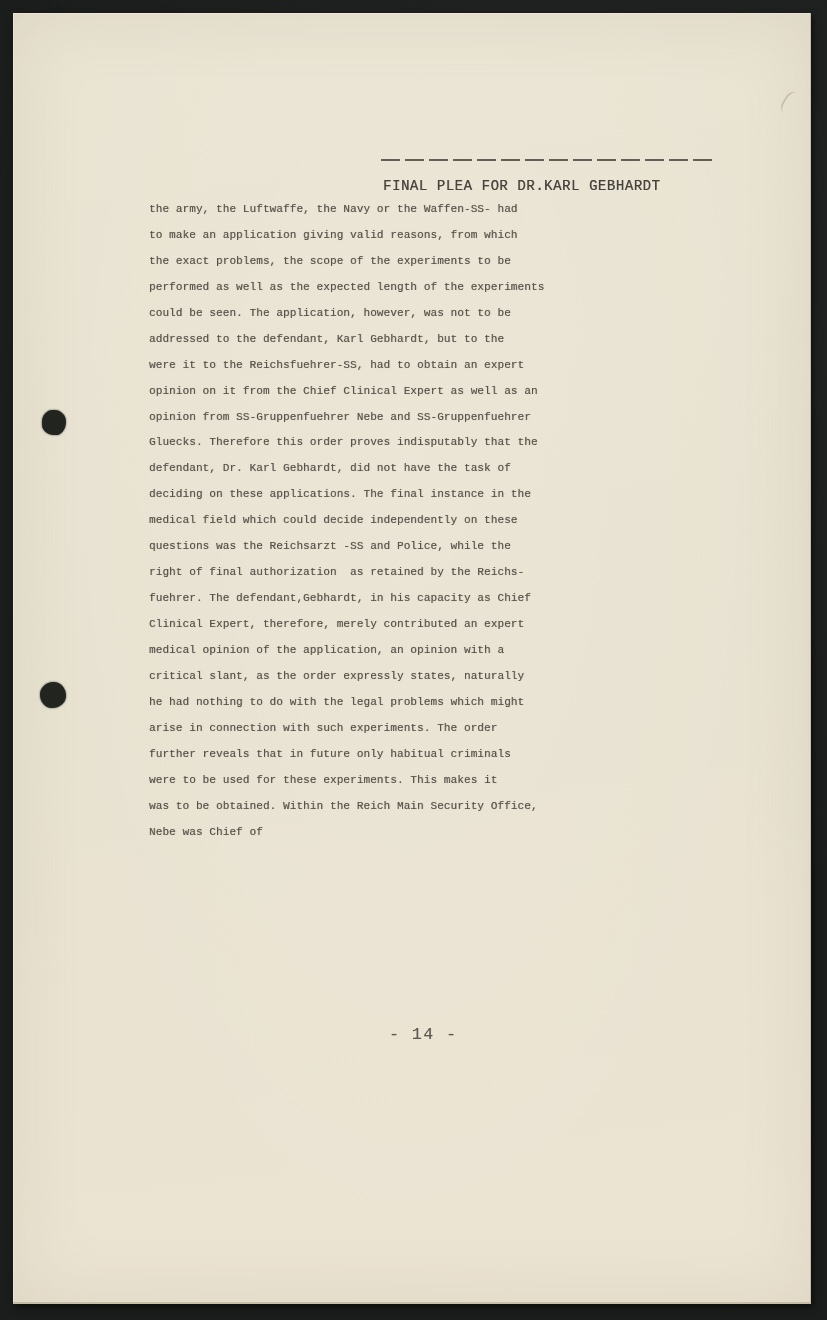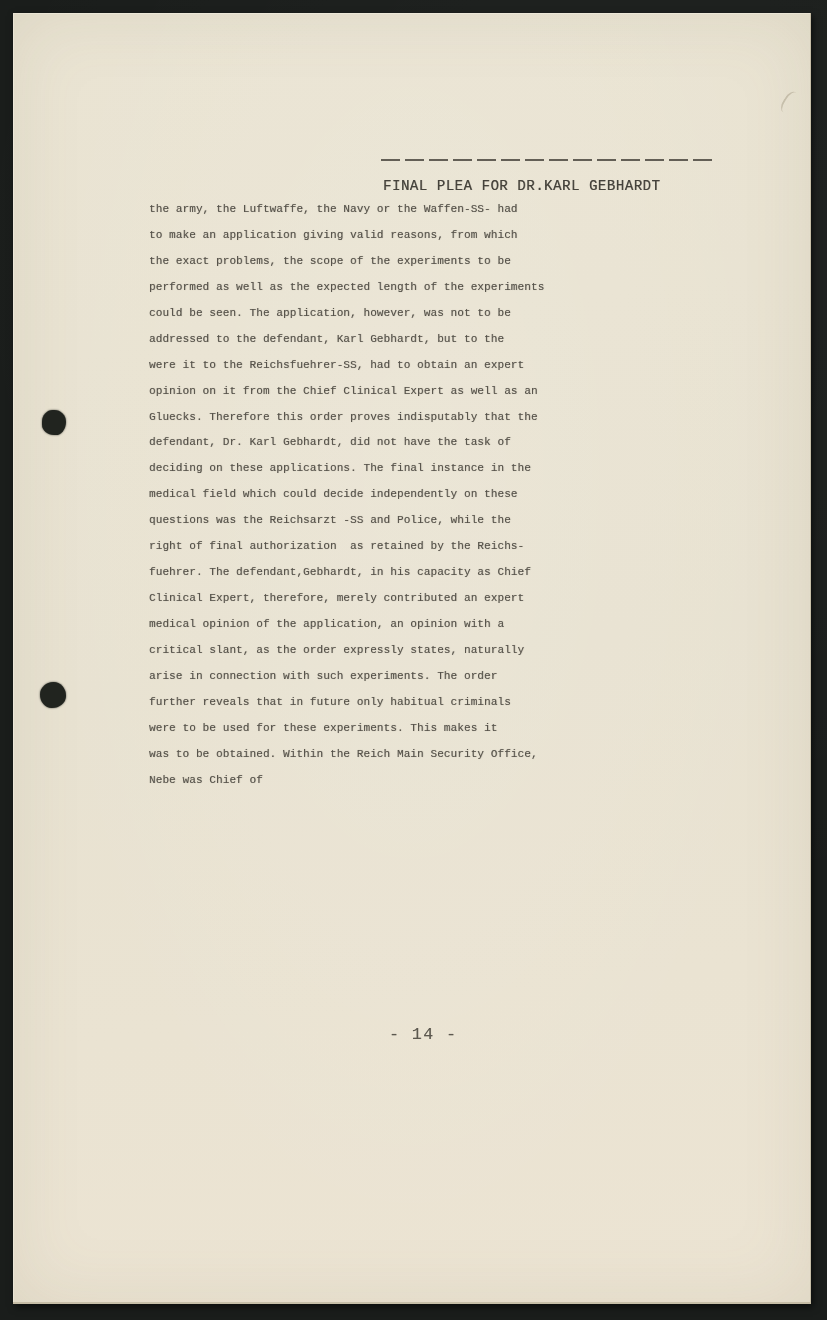--- a/index.html
+++ b/index.html
@@ -132,30 +132,32 @@
 
     <div class="body-text typed">
         <div class="typed-line">the army, the Luftwaffe, the Navy or the Waffen-SS- had</div>
         <div class="typed-line">to make an application giving valid reasons, from which</div>
         <div class="typed-line">the exact problems, the scope of the experiments to be</div>
         <div class="typed-line">performed as well as the expected length of the experiments</div>
         <div class="typed-line">could be seen. The application, however, was not to be</div>
         <div class="typed-line">addressed to the defendant, Karl Gebhardt, but to the</div>
         <div class="typed-line">were it to the Reichsfuehrer-SS, had to obtain an expert</div>
         <div class="typed-line">opinion on it from the Chief Clinical Expert as well as an</div>
+        <div class="typed-line">opinion from SS-Gruppenfuehrer Nebe and SS-Gruppenfuehrer</div>
         <div class="typed-line">Gluecks. Therefore this order proves indisputably that the</div>
         <div class="typed-line">defendant, Dr. Karl Gebhardt, did not have the task of</div>
         <div class="typed-line">deciding on these applications. The final instance in the</div>
         <div class="typed-line">medical field which could decide independently on these</div>
         <div class="typed-line">questions was the Reichsarzt -SS and Police, while the</div>
         <div class="typed-line">right of final authorization  as retained by the Reichs-</div>
         <div class="typed-line">fuehrer. The defendant,Gebhardt, in his capacity as Chief</div>
         <div class="typed-line">Clinical Expert, therefore, merely contributed an expert</div>
         <div class="typed-line">medical opinion of the application, an opinion with a</div>
         <div class="typed-line">critical slant, as the order expressly states, naturally</div>
+        <div class="typed-line">he had nothing to do with the legal problems which might</div>
         <div class="typed-line">arise in connection with such experiments. The order</div>
         <div class="typed-line">further reveals that in future only habitual criminals</div>
         <div class="typed-line">were to be used for these experiments. This makes it</div>
         <div class="typed-line">was to be obtained. Within the Reich Main Security Office,</div>
         <div class="typed-line">Nebe was Chief of</div>
       </div>
 
     <div class="page-number">- 14 -</div>
 
   </div>

